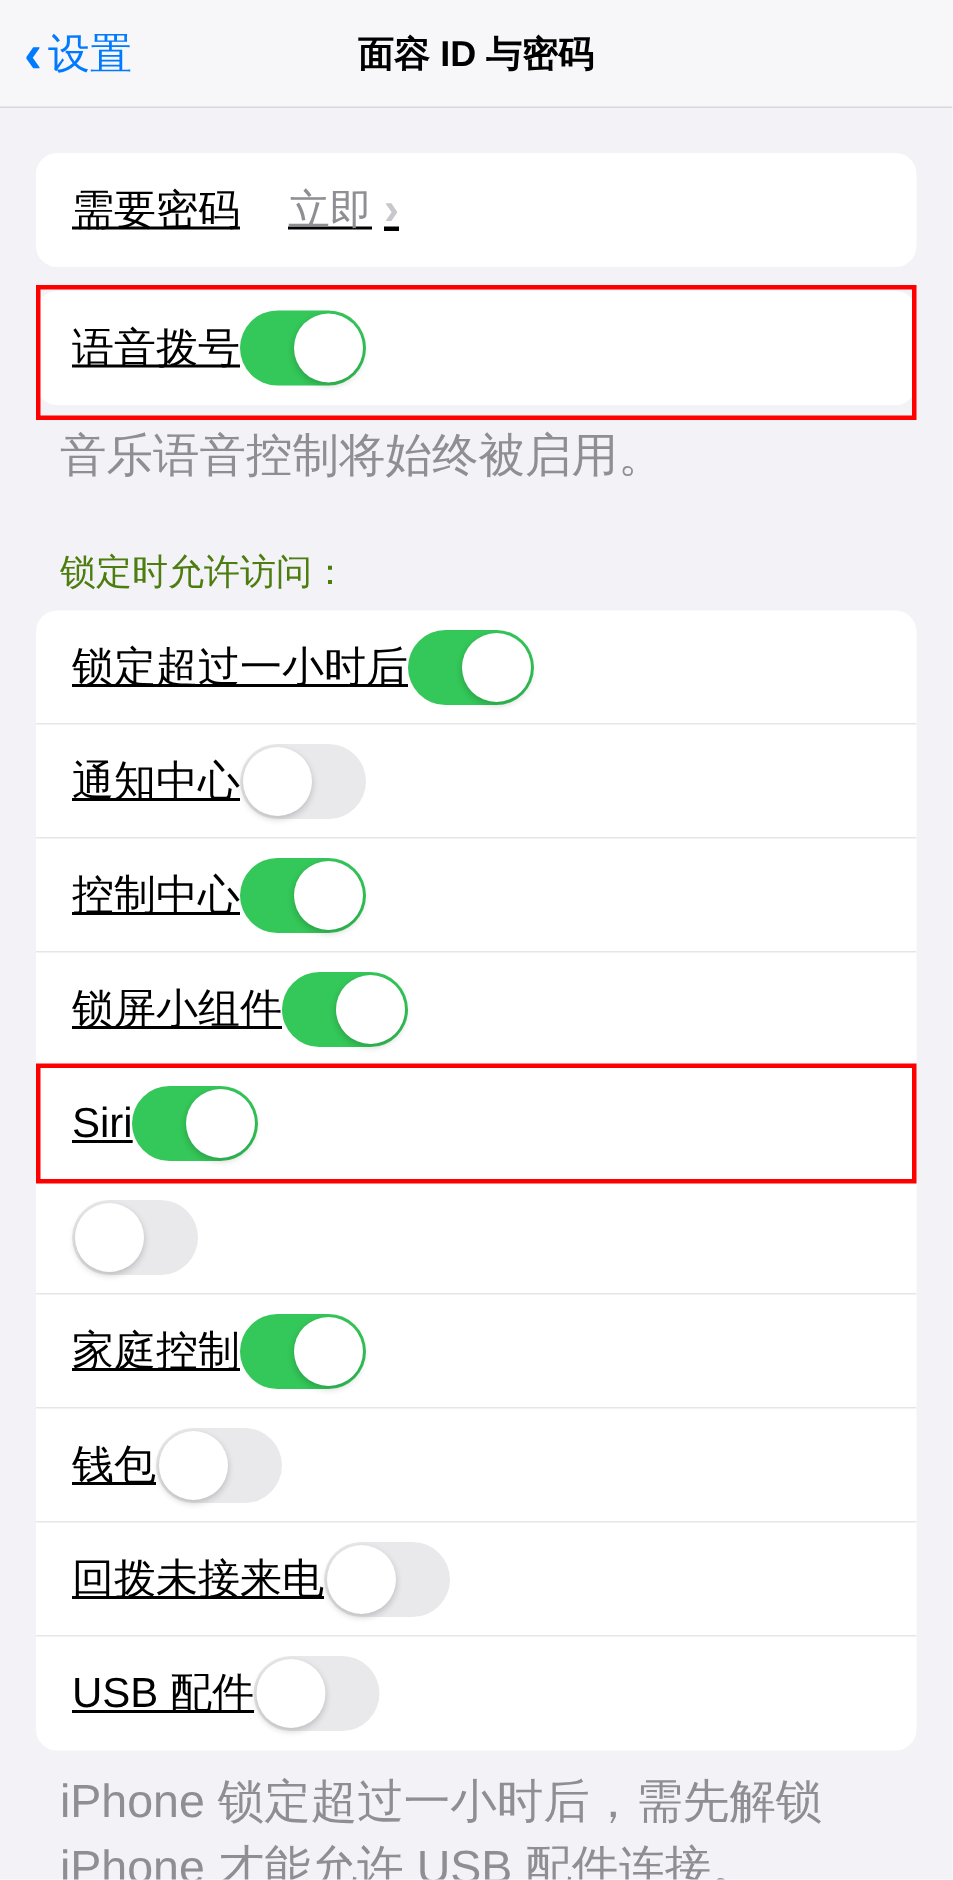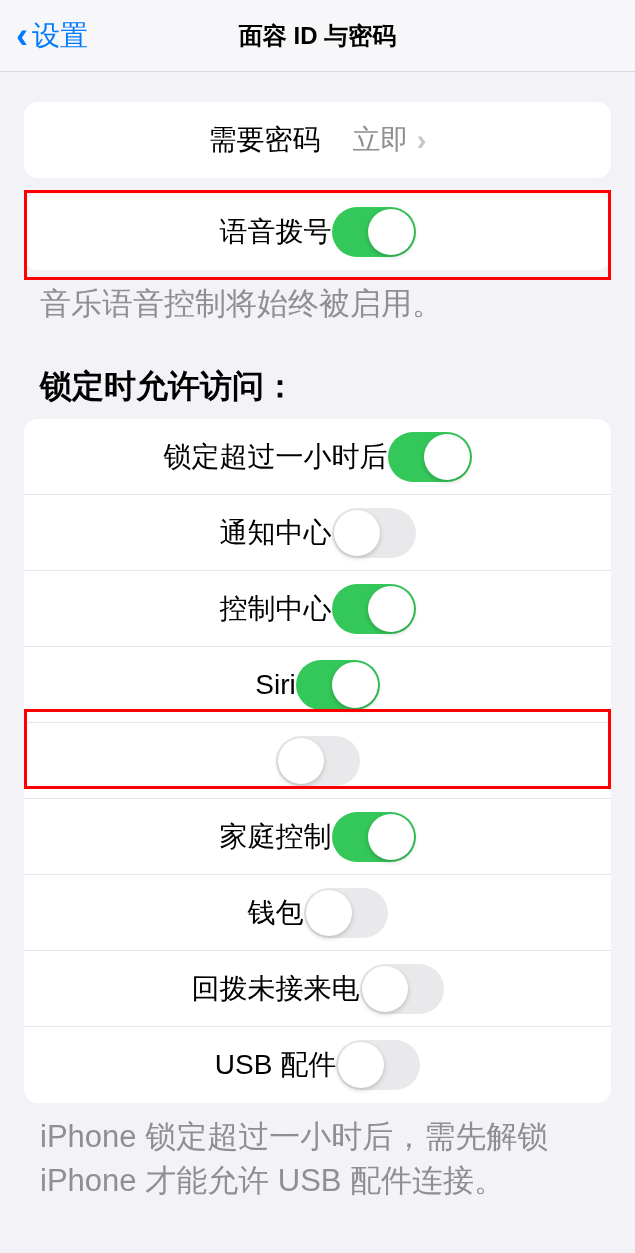--- a/index.html
+++ b/index.html
@@ -53,24 +53,25 @@
     }
     .group {
       background: #fff;
       border-radius: 14px;
       margin: 0 24px;
       overflow: hidden;
     }
     .row {
       display: flex;
       align-items: center;
-      justify-content: center;
+      justify-content: flex-start;
       min-height: 76px;
       padding: 0 24px;
       border-bottom: 1px solid #e5e5ea;
+      text-decoration: underline;
     }
     .row:last-child {
       border-bottom: none;
     }
     .row-label {
       font-size: 28px;
       color: #000;
     }
     .row-value {
       display: flex;
@@ -114,23 +115,22 @@
       left: 2px;
     }
     .footer-text {
       padding: 12px 40px;
       color: #8e8e93;
       font-size: 31px;
       line-height: 1.4;
     }
     .section-header {
       padding: 10px 40px 10px 40px;
-      color: #000000;
-      font-size: 32px;
-      font-weight: bold;
+      color: #4d7c0f;
+      font-size: 24px;
     }
     .highlight-overlay {
       position: absolute;
       left: 24px;
       right: 24px;
       border: 3px solid #ff0000;
       pointer-events: none;
       z-index: 10;
     }
     .group-wrapper {
@@ -191,20 +191,26 @@
             <div class="toggle-knob"></div>
           </div>
         </div>
         <div class="row">
           <span class="row-label">控制中心</span>
           <div class="toggle on">
             <div class="toggle-knob"></div>
           </div>
         </div>
         <div class="row">
+          <span class="row-label">锁屏小组件</span>
+          <div class="toggle on">
+            <div class="toggle-knob"></div>
+          </div>
+        </div>
+        <div class="row">
           <span class="row-label">Siri</span>
           <div class="toggle on">
             <div class="toggle-knob"></div>
           </div>
         </div>
         <div class="row">
           <div class="toggle off">
             <div class="toggle-knob"></div>
           </div>
         </div>

